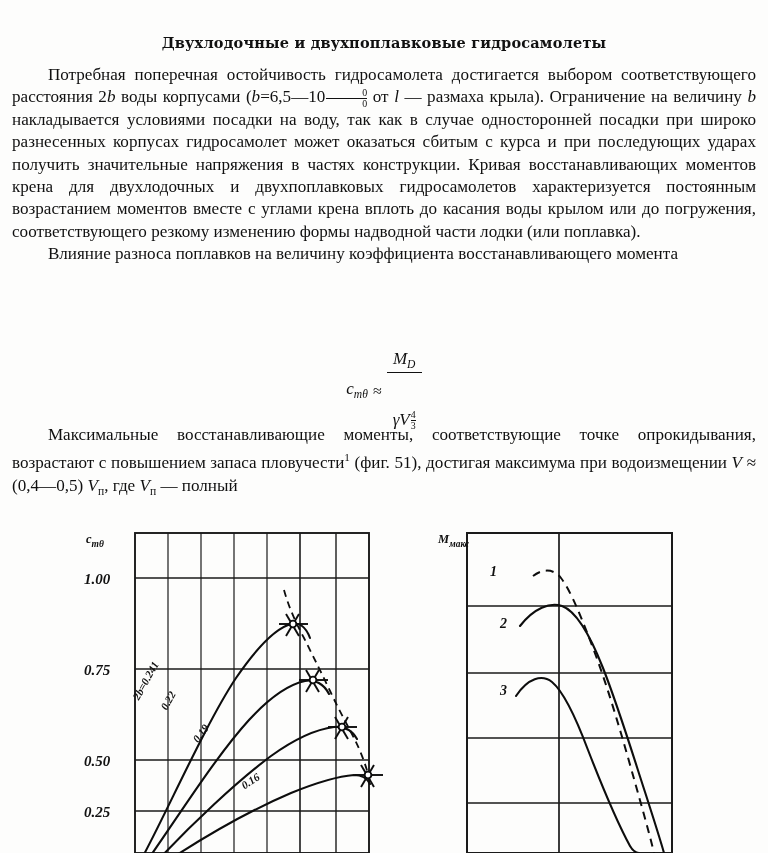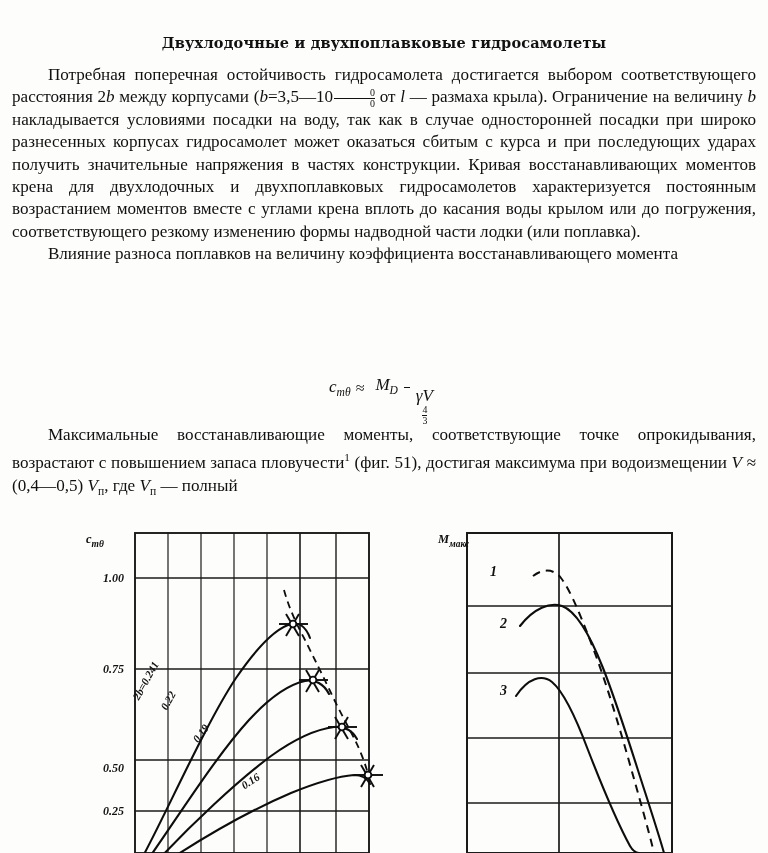--- a/index.html
+++ b/index.html
@@ -76,20 +76,21 @@
   .formula .row {
     display: inline-flex;
     align-items: center;
     justify-content: center;
     gap: 5px;
   }
   .formula .lhs { font-size: 17px; }
   .formula .approx { font-size: 16px; font-style: normal; }
   .fraction {
     display: inline-flex;
+    flex-direction: column;
     align-items: center;
     vertical-align: middle;
     line-height: 1.04;
   }
   .fraction .num {
     padding: 0 6px 1px 6px;
     font-size: 17px;
   }
   .fraction .bar {
     width: 100%;
@@ -138,23 +139,23 @@
   }
   .axis-title .sm {
     font-size: 0.76em;
     vertical-align: sub;
   }
   .ytick {
     position: absolute;
     font-family: "Liberation Serif", serif;
     font-style: italic;
     font-weight: 700;
-    font-size: 12px;
-    color: #111;
-    text-align: right;
+    font-size: 15px;
+    color: #111;
+    text-align: left;
     width: 40px;
   }
   .curve-label {
     position: absolute;
     font-family: "Liberation Serif", serif;
     font-style: italic;
     font-weight: 700;
     font-size: 11px;
     color: #111;
     white-space: nowrap;
@@ -170,21 +171,21 @@
   svg { display: block; }
 </style>
 </head>
 <body>
 
 <div class="page">
 
   <div class="heading">Двухлодочные и двухпоплавковые гидросамолеты</div>
 
   <div class="bodytext para1">
-    <p class="indent"><span>Потребная поперечная остойчивость гидросамолета достигается выбором соответствующего расстояния 2</span><i>b</i><span> между корпусами (</span><i>b</i><span>=3,5—10</span><span class="stackfrac">
+    <p class="indent"><span>Потребная поперечная остойчивость гидросамолета достигается выбором соответствующего расстояния 2</span><i>b</i><span> воды корпусами (</span><i>b</i><span>=6,5—10</span><span class="stackfrac">
           <span style="font-size:1em;line-height:1;">0</span>
           <span class="sfbar"></span>
           <span style="font-size:1em;line-height:1;">0</span>
         </span><span> от </span><i>l</i><span> — размаха крыла). Ограничение на величину </span><i>b</i><span> накладывается условиями посадки на воду, так как в случае односторонней посадки при широко разнесенных корпусах гидросамолет может оказаться сбитым с курса и при последующих ударах получить значительные напряжения в частях конструкции. Кривая восстанавливающих моментов крена для двухлодочных и двухпоплавковых гидросамолетов характеризуется постоянным возрастанием моментов вместе с углами крена вплоть до касания воды крылом или до погружения, соответствующего резкому изменению формы надводной части лодки (или поплавка).</span></p>
     <p class="indent">Влияние разноса поплавков на величину коэффициента восстанавливающего момента</p>
   </div>
 
   <div class="formula">
     <span class="row">
       <span class="lhs"><i>c</i><span class="sub">mθ</span></span>
@@ -205,21 +206,21 @@
     <p class="indent"><span>Максимальные восстанавливающие моменты, соответствующие точке опрокидывания, возрастают с повышением запаса пловучести</span><span class="sup">1</span><span> (фиг. 51), достигая максимума при водоизмещении </span><i>V</i><span> ≈ (0,4—0,5) </span><i>V</i><span class="sub">п</span><span>, где </span><i>V</i><span class="sub">п</span><span> — полный</span></p>
   </div>
 
   <div class="figures">
 
     <div class="fig fig-left">
       <div class="axis-title" style="left:0px; top:4px;"><i>c</i><span class="sm">mθ</span></div>
 
       <div class="ytick" style="left:-2px; top:43px;">1.00</div>
       <div class="ytick" style="left:-2px; top:134px;">0.75</div>
-      <div class="ytick" style="left:-2px; top:233px;">0.50</div>
+      <div class="ytick" style="left:-2px; top:225px;">0.50</div>
       <div class="ytick" style="left:-2px; top:276px;font-style:italic;">0.25</div>
 
       <svg width="300" height="325" viewBox="0 0 300 325">
         <g stroke="#1a1a1a" fill="none">
           <rect x="49" y="5" width="234" height="320" stroke-width="1.9"></rect>
           <line x1="49" y1="50" x2="283" y2="50" stroke-width="1.3"></line>
           <line x1="49" y1="141" x2="283" y2="141" stroke-width="1.3"></line>
           <line x1="49" y1="232" x2="283" y2="232" stroke-width="1.5"></line>
           <line x1="49" y1="283" x2="283" y2="283" stroke-width="1.3"></line>
           <line x1="82" y1="5" x2="82" y2="325" stroke-width="1.2"></line>

